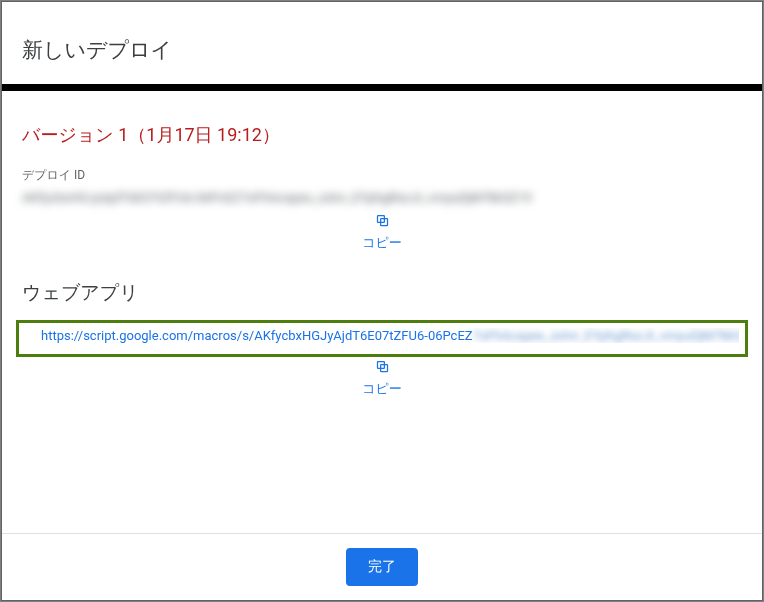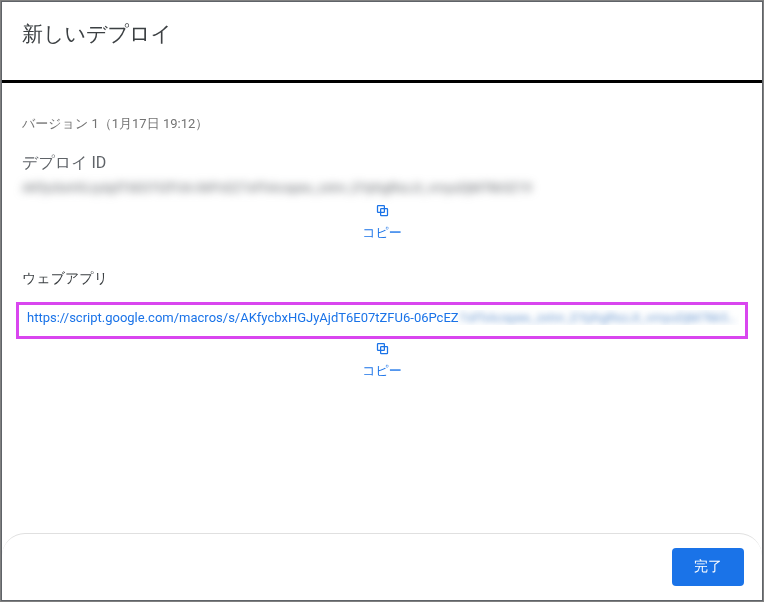--- a/index.html
+++ b/index.html
@@ -1,33 +1,33 @@
 <!DOCTYPE html>
 <html><head>
 <meta charset="utf-8">
 <style>
   html,body{margin:0;padding:0;font-family:"Roboto","Helvetica Neue",Arial,"Hiragino Kaku Gothic ProN","Yu Gothic",Meiryo,sans-serif;background:#808080;}
   .dialog{position:relative;width:762px;height:600px;margin:1px auto;background:#fff;border:1px solid #5f6368;box-sizing:border-box;}
-  .titlebar{padding:18px 20px 32px 20px;border-bottom:3px solid #000000;}
+  .titlebar{padding:18px 20px 20px 20px;border-bottom:7px solid #000000;margin-top:16px;}
   .titlebar h1{margin:0;font-size:21px;font-weight:400;color:#3c4043;}
   .body{padding:20px 20px 0 20px;color:#3c4043;}
   .msg{font-size:14px;color:#3c4043;margin:0 0 28px 0;}
-  .version{font-size:13px;color:#737373;margin:12px 0 20px 0;}
-  .label{font-size:16px;color:#5f6368;margin:0 0 6px 0;}
+  .version{font-size:18px;color:#b91c1c;margin:12px 0 20px 0;}
+  .label{font-size:12px;color:#5f6368;margin:0 0 6px 0;}
   .blurred{filter:blur(4px);-webkit-filter:blur(4px);font-size:13px;color:#5f6368;margin-bottom:8px;white-space:nowrap;overflow:hidden;}
   .copy-row{display:flex;align-items:center;gap:6px;margin-top:6px;margin-bottom:28px;flex-direction:column;}
   .copy-row.last{margin-top:2px;margin-bottom:0;}
   .copy-icon{width:15px;height:15px;color:#1a73e8;flex:0 0 auto;display:flex;align-items:center;}
   .copy-text{color:#1a73e8;font-size:13px;cursor:pointer;}
-  .section-h{font-size:14px;color:#3c4043;margin:26px 0 14px 0;}
-  .url-highlight{border:3px solid #d946ef;padding:5px 6px 11px 8px;margin-left:-6px;margin-right:-6px;}
+  .section-h{font-size:19px;color:#3c4043;margin:26px 0 14px 0;}
+  .url-highlight{border:3px solid #4d7c0f;padding:5px 6px 11px 22px;margin-left:-6px;margin-right:-6px;}
   .url-line{font-size:13px;white-space:nowrap;overflow:hidden;color:#1a73e8;}
   .url-vis{color:#1a73e8;}
   .url-blur{color:#6d9ad1;filter:blur(3px);-webkit-filter:blur(3px);}
-  .footer{position:absolute;left:0;right:0;bottom:0;border-top:1px solid #e0e0e0;padding:14px 18px;display:flex;justify-content:flex-end;border-radius:23px;}
+  .footer{position:absolute;left:0;right:0;bottom:0;border-top:1px solid #e0e0e0;padding:14px 18px;display:flex;justify-content:center;}
   .done-btn{background:#1a73e8;color:#fff;border:none;border-radius:4px;font-size:14px;padding:10px 22px;cursor:pointer;}
 </style>
 </head>
 <body>
 
 <div class="dialog">
 
   <div class="titlebar">
     <h1>新しいデプロイ</h1>
   </div>

